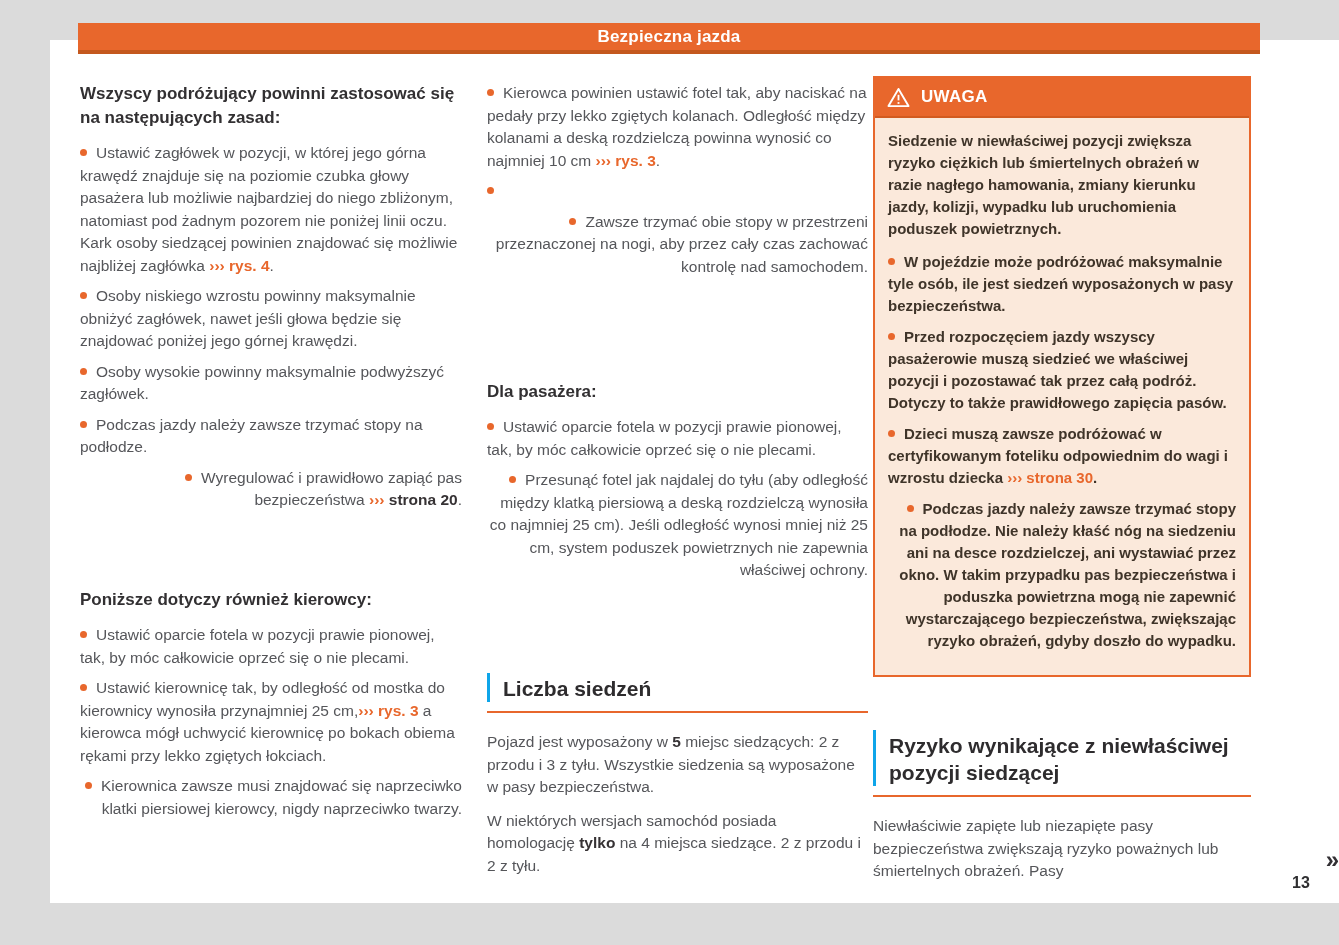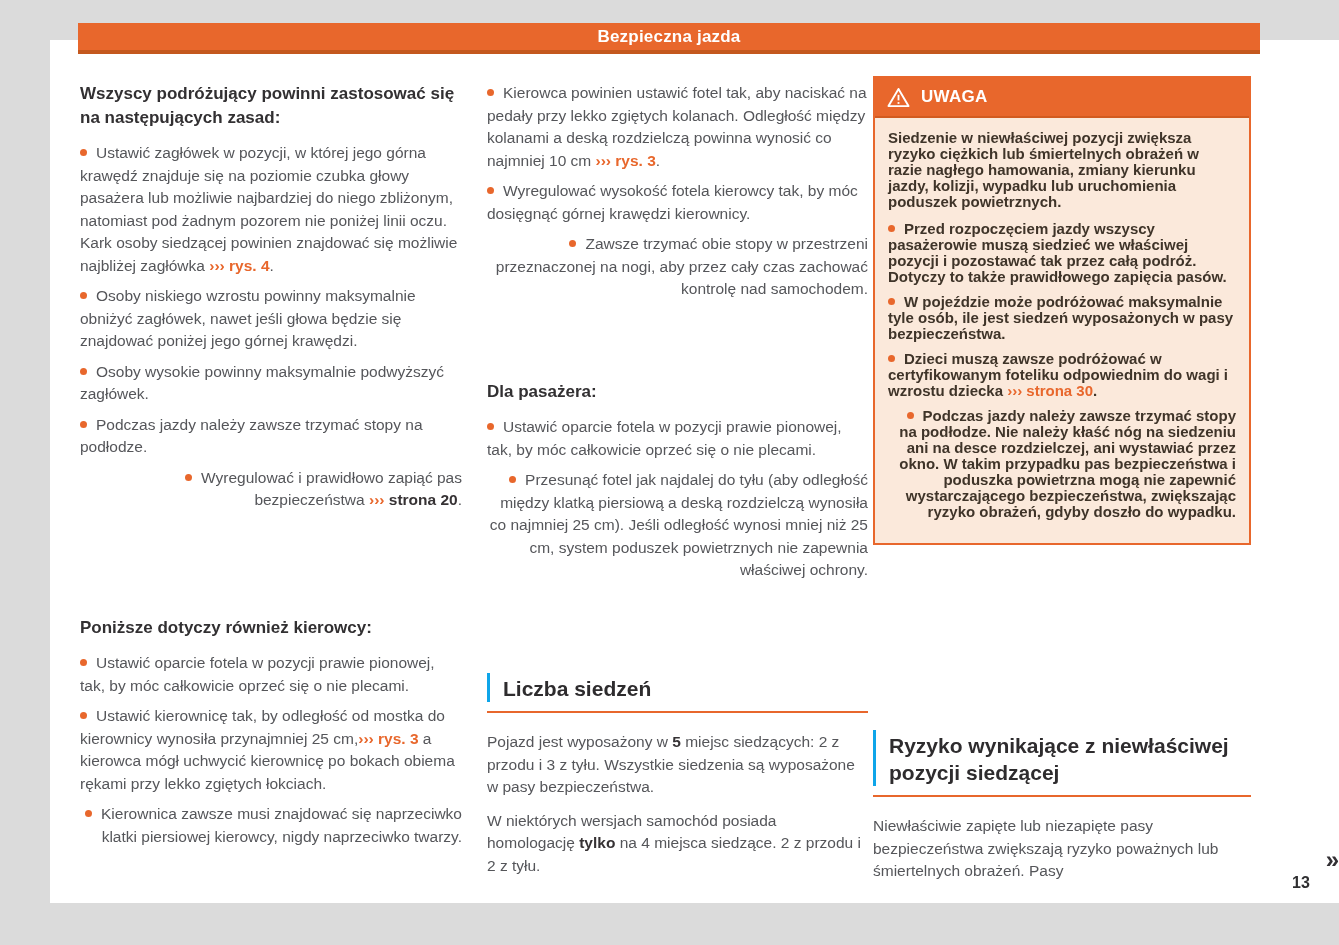--- a/index.html
+++ b/index.html
@@ -45,21 +45,21 @@
   
   .warning-box{border:2px solid #e8672c;background:#fbe9db;}
   .warning-head{
     background:#e8672c;border-bottom:2px solid #d25b20;
     display:flex;align-items:center;gap:11px;
     padding:6px 12px;height:26px;
   }
   .warning-head span{color:#ffffff;font-weight:700;font-size:17px;letter-spacing:.3px;}
   .warning-body{
     padding:12px 13px 14px 13px;
-    color:#3f3429;font-weight:700;font-size:15px;line-height:16px;
+    color:#3f3429;font-weight:700;font-size:15px;line-height:22px;
   }
   .warning-body .intro{margin-bottom:11px;}
   .warning-body .bullet{margin-bottom:9px;}
 
   
   .section-head{border-bottom:2px solid #e8672c;padding-bottom:9px;margin-bottom:18px;}
   .section-head h2{
     border-left:3px solid #0ea5e9;padding-left:13px;padding-top:2px;
     font-size:21px;line-height:27px;font-weight:700;color:#2e2c2e;
   }
@@ -88,35 +88,35 @@
     <div class="block" style="top:42px;">
       <h3>Wszyscy podróżujący powinni zastosować się na następujących zasad:</h3>
       <div>
           <div class="bullet"><span class="dot"></span><span><span class="s-p">Ustawić zagłówek w pozycji, w której jego górna krawędź znajduje się na poziomie czubka głowy pasażera lub możliwie najbardziej do niego zbliżonym, natomiast pod żadnym pozorem nie poniżej linii oczu. Kark osoby siedzącej powinien znajdować się możliwie najbliżej zagłówka </span><span class="s-lo">››› rys. 4</span><span class="s-p">.</span></span></div>
           <div class="bullet"><span class="dot"></span><span><span class="s-p">Osoby niskiego wzrostu powinny maksymalnie obniżyć zagłówek, nawet jeśli głowa będzie się znajdować poniżej jego górnej krawędzi.</span></span></div>
           <div class="bullet"><span class="dot"></span><span><span class="s-p">Osoby wysokie powinny maksymalnie podwyższyć zagłówek.</span></span></div>
           <div class="bullet"><span class="dot"></span><span><span class="s-p">Podczas jazdy należy zawsze trzymać stopy na podłodze.</span></span></div>
           <div class="bullet"><span class="dot"></span><span><span class="s-p">Wyregulować i prawidłowo zapiąć pas bezpieczeństwa </span><span class="s-chev">››› </span><span class="s-ld">strona 20</span><span class="s-p">.</span></span></div>
         </div>
     </div>
-    <div class="block" style="top:548px;margin-top:28px;">
+    <div class="block" style="top:548px;">
       <h3>Poniższe dotyczy również kierowcy:</h3>
       <div>
           <div class="bullet"><span class="dot"></span><span><span class="s-p">Ustawić oparcie fotela w pozycji prawie pionowej, tak, by móc całkowicie oprzeć się o nie plecami.</span></span></div>
           <div class="bullet"><span class="dot"></span><span><span class="s-p">Ustawić kierownicę tak, by odległość od mostka do kierownicy wynosiła przynajmniej 25 cm,</span><span class="s-lo">››› rys. 3</span><span class="s-p"> a kierowca mógł uchwycić kierownicę po bokach obiema rękami przy lekko zgiętych łokciach.</span></span></div>
           <div class="bullet"><span class="dot"></span><span><span class="s-p">Kierownica zawsze musi znajdować się naprzeciwko klatki piersiowej kierowcy, nigdy naprzeciwko twarzy.</span></span></div>
         </div>
     </div>
   </div>
 
   <div class="col col2">
     <div class="block" style="top:42px;">
       <div>
           <div class="bullet"><span class="dot"></span><span><span class="s-p">Kierowca powinien ustawić fotel tak, aby naciskać na pedały przy lekko zgiętych kolanach. Odległość między kolanami a deską rozdzielczą powinna wynosić co najmniej 10 cm </span><span class="s-lo">››› rys. 3</span><span class="s-p">.</span></span></div>
-          <div class="bullet"><span class="dot"></span><span><span class="s-p">Wyregulować wysokość fotela kierowcy tak, by móc dosięgnąć górnej krawędzi kierownicy.</span></span></div>
+          <div class="bullet"><span class="dot"></span></div>
           <div class="bullet"><span class="dot"></span><span><span class="s-p">Zawsze trzymać obie stopy w przestrzeni przeznaczonej na nogi, aby przez cały czas zachować kontrolę nad samochodem.</span></span></div>
         </div>
     </div>
     <div class="block" style="top:340px;">
       <h3>Dla pasażera:</h3>
       <div>
           <div class="bullet"><span class="dot"></span><span><span class="s-p">Ustawić oparcie fotela w pozycji prawie pionowej, tak, by móc całkowicie oprzeć się o nie plecami.</span></span></div>
           <div class="bullet"><span class="dot"></span><span><span class="s-p">Przesunąć fotel jak najdalej do tyłu (aby odległość między klatką piersiową a deską rozdzielczą wynosiła co najmniej 25 cm). Jeśli odległość wynosi mniej niż 25 cm, system poduszek powietrznych nie zapewnia właściwej ochrony.</span></span></div>
         </div>
     </div>
@@ -135,22 +135,22 @@
         <svg width="23" height="21" viewBox="0 0 24 22">
           <path d="M12 2 L22.5 20 H1.5 Z" fill="none" stroke="#ffffff" stroke-width="2" stroke-linejoin="round"></path>
           <rect x="11.05" y="8.2" width="1.9" height="5.8" fill="#ffffff"></rect>
           <rect x="11.05" y="15.8" width="1.9" height="1.9" fill="#ffffff"></rect>
         </svg>
         <span>UWAGA</span>
       </div>
       <div class="warning-body">
         <p class="intro"><span class="s-p">Siedzenie w niewłaściwej pozycji zwiększa ryzyko ciężkich lub śmiertelnych obrażeń w razie nagłego hamowania, zmiany kierunku jazdy, kolizji, wypadku lub uruchomienia poduszek powietrznych.</span></p>
         <div>
+            <div class="bullet"><span class="dot"></span><span><span class="s-p">W pojeździe może podróżować maksymalnie tyle osób, ile jest siedzeń wyposażonych w pasy bezpieczeństwa.</span></span></div>
             <div class="bullet"><span class="dot"></span><span><span class="s-p">Przed rozpoczęciem jazdy wszyscy pasażerowie muszą siedzieć we właściwej pozycji i pozostawać tak przez całą podróż. Dotyczy to także prawidłowego zapięcia pasów.</span></span></div>
-            <div class="bullet"><span class="dot"></span><span><span class="s-p">W pojeździe może podróżować maksymalnie tyle osób, ile jest siedzeń wyposażonych w pasy bezpieczeństwa.</span></span></div>
             <div class="bullet"><span class="dot"></span><span><span class="s-p">Dzieci muszą zawsze podróżować w certyfikowanym foteliku odpowiednim do wagi i wzrostu dziecka </span><span class="s-lo">››› strona 30</span><span class="s-p">.</span></span></div>
             <div class="bullet"><span class="dot"></span><span><span class="s-p">Podczas jazdy należy zawsze trzymać stopy na podłodze. Nie należy kłaść nóg na siedzeniu ani na desce rozdzielczej, ani wystawiać przez okno. W takim przypadku pas bezpieczeństwa i poduszka powietrzna mogą nie zapewnić wystarczającego bezpieczeństwa, zwiększając ryzyko obrażeń, gdyby doszło do wypadku.</span></span></div>
           </div>
       </div>
     </div>
     <div class="block section" style="top:690px;">
       <div class="section-head">
         <h2>Ryzyko wynikające z niewłaściwej pozycji siedzącej</h2>
       </div>
       <p><span class="s-p">Niewłaściwie zapięte lub niezapięte pasy bezpieczeństwa zwiększają ryzyko poważnych lub śmiertelnych obrażeń. Pasy</span></p>

